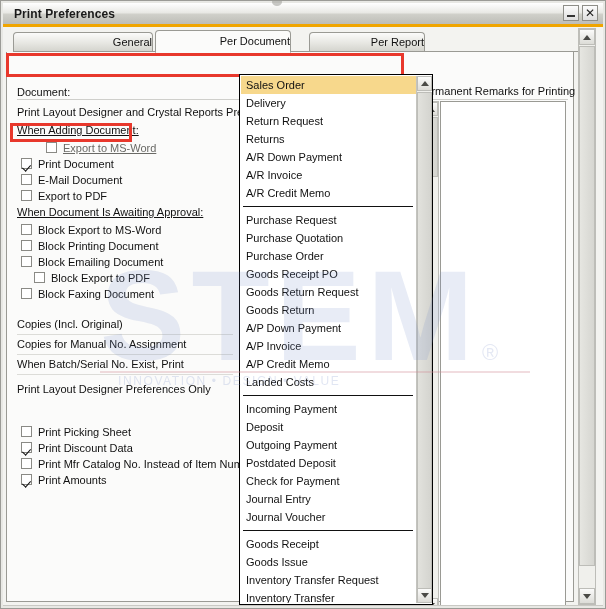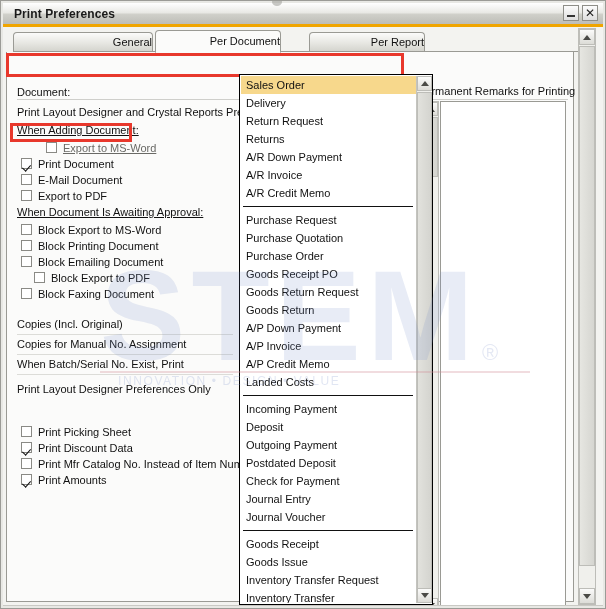--- a/index.html
+++ b/index.html
@@ -265,21 +265,21 @@
     </div>
   </div>
   <div class="accent-bar"></div>
 
   <div class="content">
 
     <div class="tabstrip">
       <div class="tab" style="left:0px;width:140px;">
         <span>General</span>
       </div>
-      <div class="tab active" style="left:142px;width:126px;">
+      <div class="tab active" style="left:142px;width:136px;">
         <span>Per Document</span>
       </div>
       <div class="tab" style="left:296px;width:116px;">
         <span>Per Report</span>
       </div>
     </div>
     <div class="tabline"></div>
 
     <div class="panel">
 

